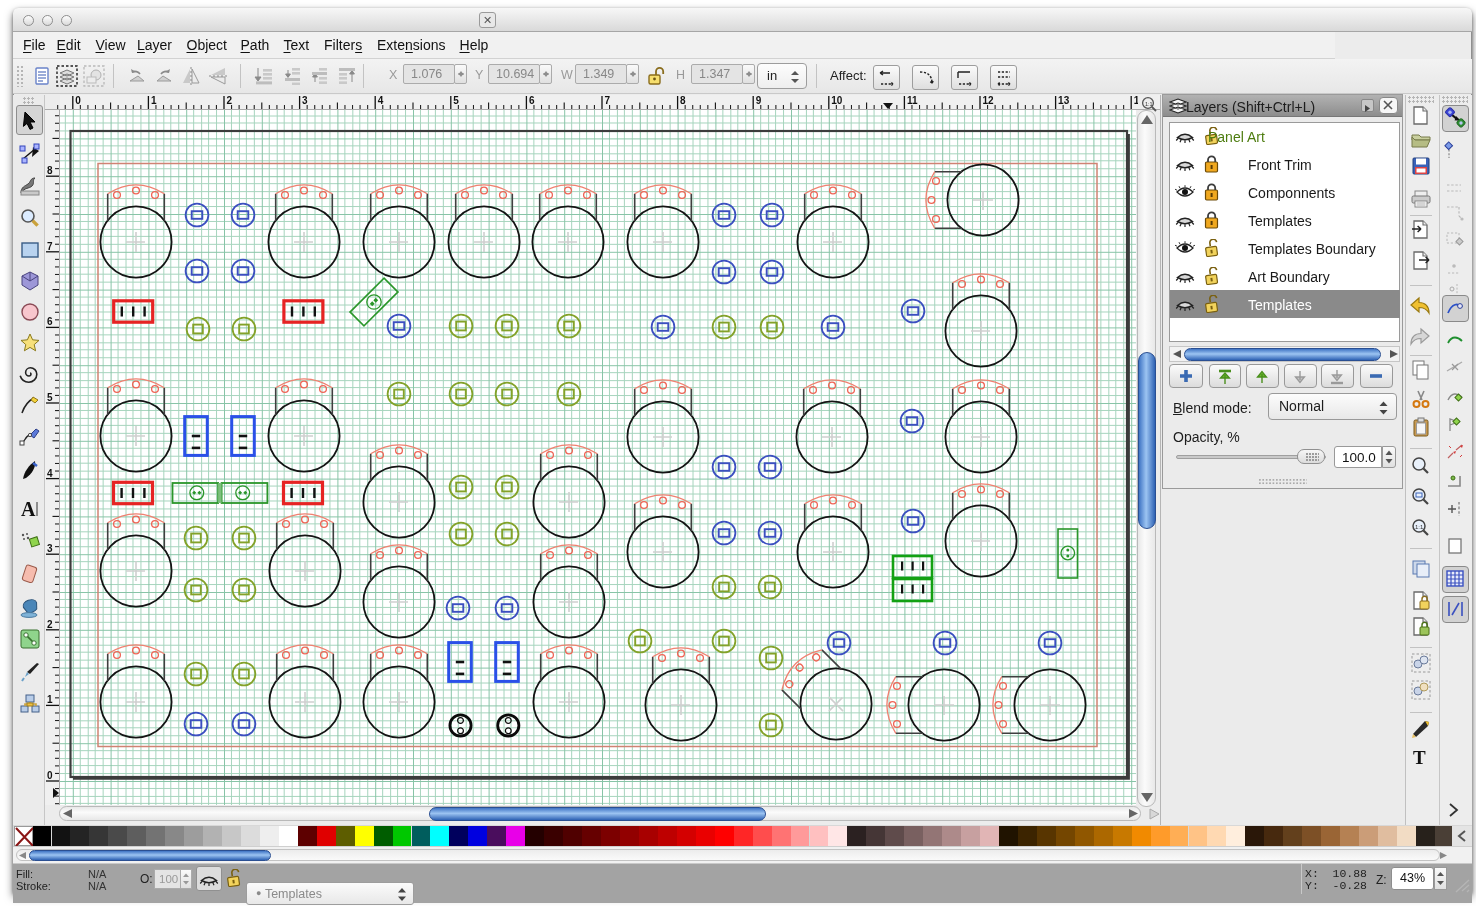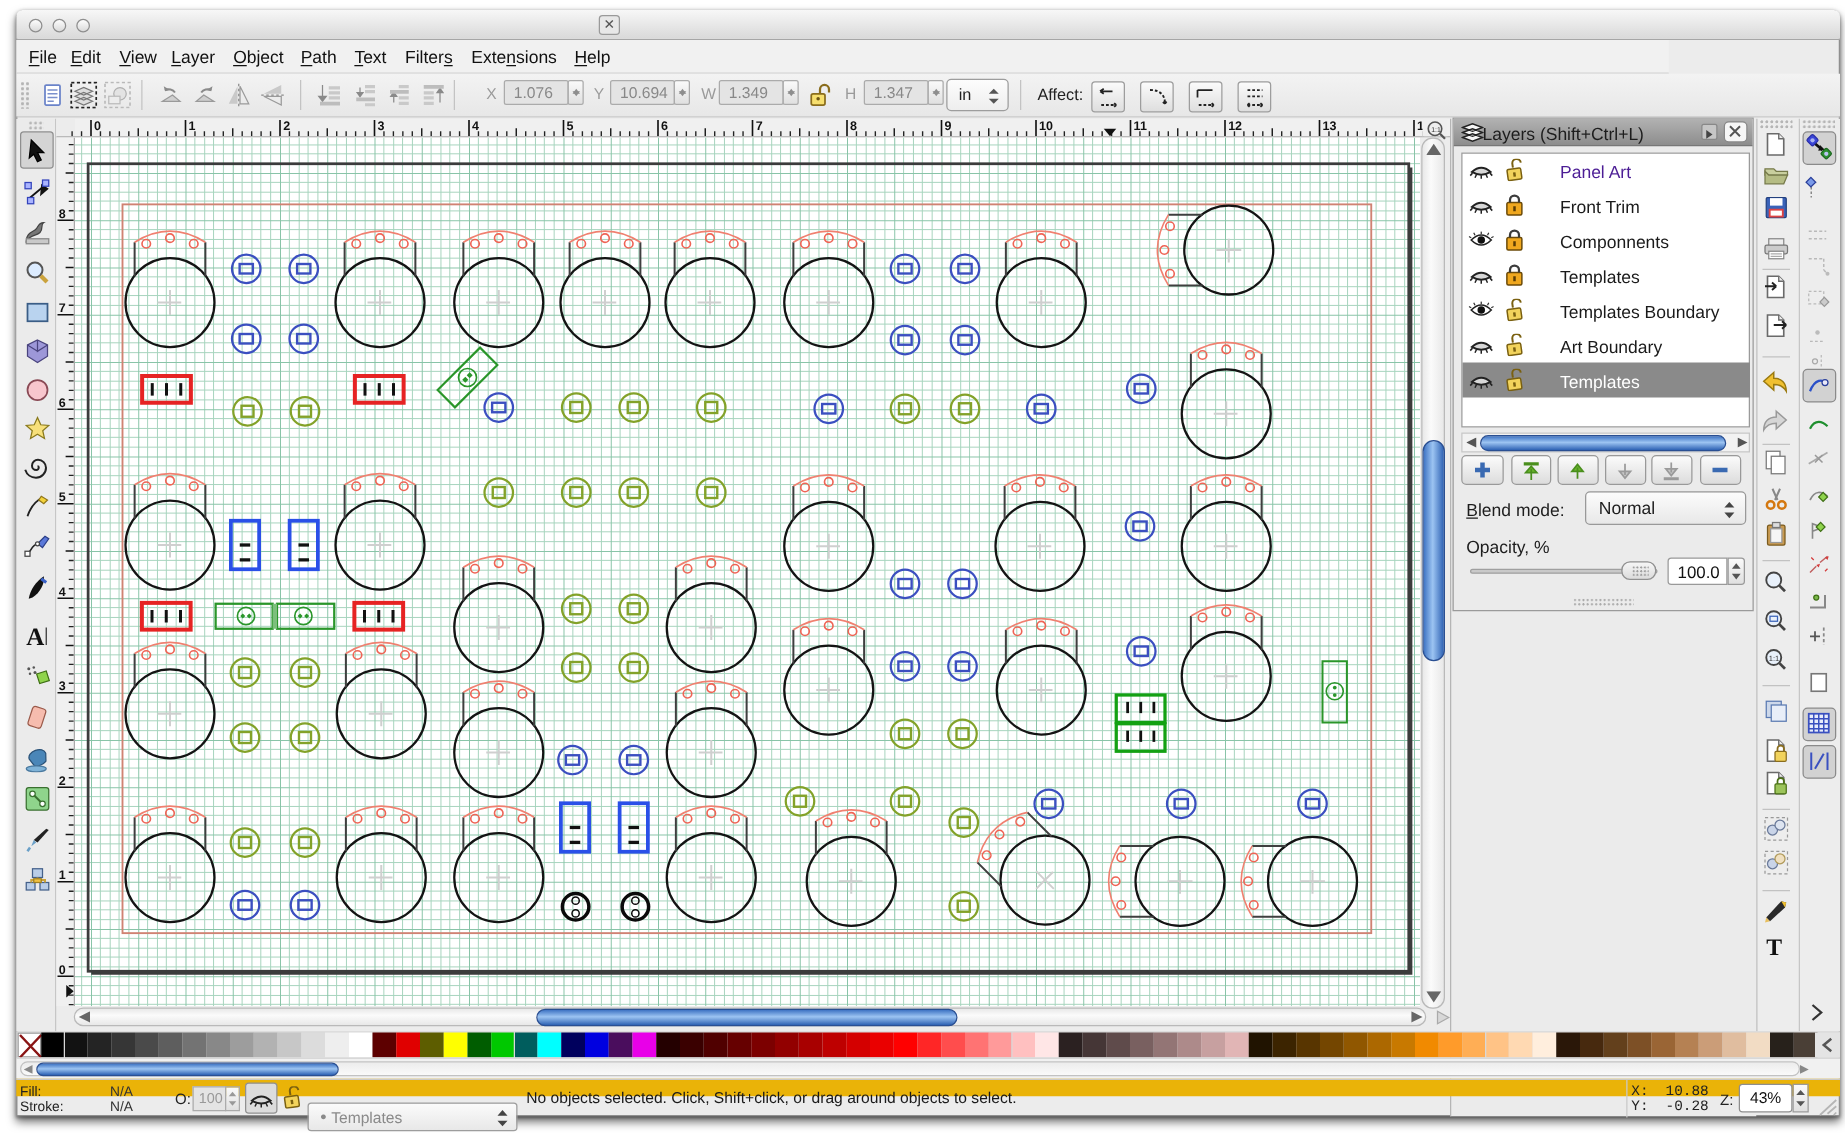--- a/index.html
+++ b/index.html
@@ -29,21 +29,21 @@
 .affbtn{position:absolute;top:6px;width:27px;height:25px;background:linear-gradient(#fbfbfb,#dedede);
   border:1px solid #9d9d9d;border-radius:3px}
 #toolbox{position:absolute;left:13px;top:95px;width:32px;height:730px;background:#ebebeb;
   border-right:1px solid #c6c6c6}
 #rpanel{position:absolute;left:1160px;top:95px;width:245px;height:798px;background:#ebebeb;
   border-left:1px solid #b5b5b5}
 #cmdbar{position:absolute;left:1405px;top:95px;width:34px;height:730px;background:#ededed;
   border-left:1px solid #c0c0c0}
 #snapbar{position:absolute;left:1439px;top:95px;width:33px;height:730px;background:#ededed;
   border-left:1px solid #c6c6c6}
-#statusbar{position:absolute;left:13px;top:863px;width:1459px;height:14px;background:#eab308;
+#statusbar{position:absolute;left:13px;top:863px;width:1459px;height:40px;background:#a3a3a3;
   border-top:1px solid #c9c9c9;font-size:11px;color:#222}
 .mono{font-family:"Liberation Mono",monospace}
 </style></head><body>
 <div id="win"></div>
 <div class="abs" style="left:13px;top:8px;width:1459px;height:24px;background:linear-gradient(#f7f7f7,#d9d9d9);border-bottom:1px solid #a6a6a6;border-radius:5px 5px 0 0">
 <div class="tl" style="left:9.5px"></div>
 <div class="tl" style="left:28.5px"></div>
 <div class="tl" style="left:47.5px"></div>
 <div id="xicon">✕</div>
 </div>
@@ -754,21 +754,21 @@
       <path d="M2.5 8.5q7.5 -6.5 15 0q-7.5 4.5 -15 0z" fill="#d8d8d8" stroke="#222" stroke-width="1.5"></path>
       <path d="M3 9.5l-1.8 2M6.2 10.6l-1.2 2.6M10 11.2v2.8M13.8 10.6l1.2 2.6M17 9.5l1.8 2" stroke="#222" stroke-width="1.2"></path>
     </svg></div>
 <div class="abs" style="left:1203px;top:127px;width:17px;height:18px"><svg width="17" height="18">
       <g transform="rotate(-8 8 12)">
         <rect x="3" y="8" width="11" height="9" rx="1.2" fill="#f2d35c" stroke="#7a6010" stroke-width="1.2"></rect>
         <path d="M6 8V5a3.4 3.4 0 0 1 6.8 0" fill="none" stroke="#7a6010" stroke-width="1.6" transform="translate(2,-1)"></path>
         <rect x="7.5" y="11" width="2" height="3.4" fill="#7a6010"></rect>
       </g>
     </svg></div>
-<div class="abs" style="left:1248px;top:129px;font-size:14px;color:#4c1d95">Panel Art</div>
+<div class="abs" style="left:1208px;top:129px;font-size:14px;color:#4d7c0f">Panel Art</div>
 <div class="abs" style="left:1175px;top:157px;width:20px;height:14px"><svg width="20" height="15">
       <path d="M2.5 8.5q7.5 -6.5 15 0q-7.5 4.5 -15 0z" fill="#d8d8d8" stroke="#222" stroke-width="1.5"></path>
       <path d="M3 9.5l-1.8 2M6.2 10.6l-1.2 2.6M10 11.2v2.8M13.8 10.6l1.2 2.6M17 9.5l1.8 2" stroke="#222" stroke-width="1.2"></path>
     </svg></div>
 <div class="abs" style="left:1203px;top:155px;width:17px;height:18px"><svg width="17" height="18">
       <rect x="2.5" y="7" width="12" height="10" rx="1.2" fill="url(#lkg)" style="fill:#f0a81f" stroke="#6b4a08" stroke-width="1.2"></rect>
       <path d="M5 7V5a3.6 3.6 0 0 1 7.2 0v2" fill="none" stroke="#3c3c3c" stroke-width="1.8"></path>
       <rect x="7.6" y="10" width="2" height="4" fill="#5a3c05"></rect>
     </svg></div>
 <div class="abs" style="left:1248px;top:157px;font-size:14px;color:#1a1a1a">Front Trim</div>
@@ -1191,21 +1191,20 @@
         <g transform="rotate(-8 8 12)">
           <rect x="3" y="8" width="11" height="9" rx="1.2" fill="#f2d35c" stroke="#7a6010" stroke-width="1.2"></rect>
           <path d="M6 8V5a3.4 3.4 0 0 1 6.8 0" fill="none" stroke="#7a6010" stroke-width="1.6" transform="translate(2,-1)"></path>
           <rect x="7.5" y="11" width="2" height="3.4" fill="#7a6010"></rect>
         </g>
       </svg></div>
     <div class="abs" style="left:233px;top:18px;width:168px;height:23px;background:linear-gradient(#fbfbfb,#e8e8e8);border:1px solid #9d9d9d;border-radius:3px;font-size:12.5px;color:#8a8a8a;padding:4px 0 0 9px"><span style="font-size:9px;vertical-align:2px">●</span>&nbsp;Templates<svg width="10" height="15" style="position:absolute;right:6px;top:4px">
         <path d="M1 5.5L5 1l4 4.5z" fill="#444"></path>
         <path d="M1 9.5L5 14l4-4.5z" fill="#444"></path>
       </svg></div>
-    <div class="abs" style="left:408px;top:7px;font-size:12.5px;color:#1a1a1a">No objects selected. Click, Shift+click, or drag around objects to select.</div>
     <div class="abs" style="left:1288px;top:0px;width:1px;height:30px;background:#c9c9c9"></div>
     <div class="abs" style="left:1292px;top:3px;font-size:11.5px;color:#222"><span class="mono">X:</span></div>
     <div class="abs" style="left:1292px;top:15px;font-size:11.5px;color:#222"><span class="mono">Y:</span></div>
     <div class="abs" style="left:1318px;top:3px;width:36px;text-align:right;font-size:11.5px;color:#222"><span class="mono">10.88</span></div>
     <div class="abs" style="left:1318px;top:15px;width:36px;text-align:right;font-size:11.5px;color:#222"><span class="mono">-0.28</span></div>
     <div class="abs" style="left:1363px;top:9px;font-size:12px;color:#222">Z:</div>
     <div class="abs" style="left:1378px;top:3px;width:43px;height:23px;background:#fff;border:1px solid #8e8e8e;border-radius:3px;font-size:12.5px;color:#111;text-align:center;padding-top:3px">43%</div>
     <div class="abs" style="left:1421px;top:3px;width:13px;height:23px;background:linear-gradient(#fafafa,#e0e0e0);border:1px solid #999"><svg width="11" height="21">
         <path d="M2 8l3.5-4L9 8z" fill="#555"></path>
         <path d="M2 13l3.5 4 3.5-4z" fill="#555"></path>

